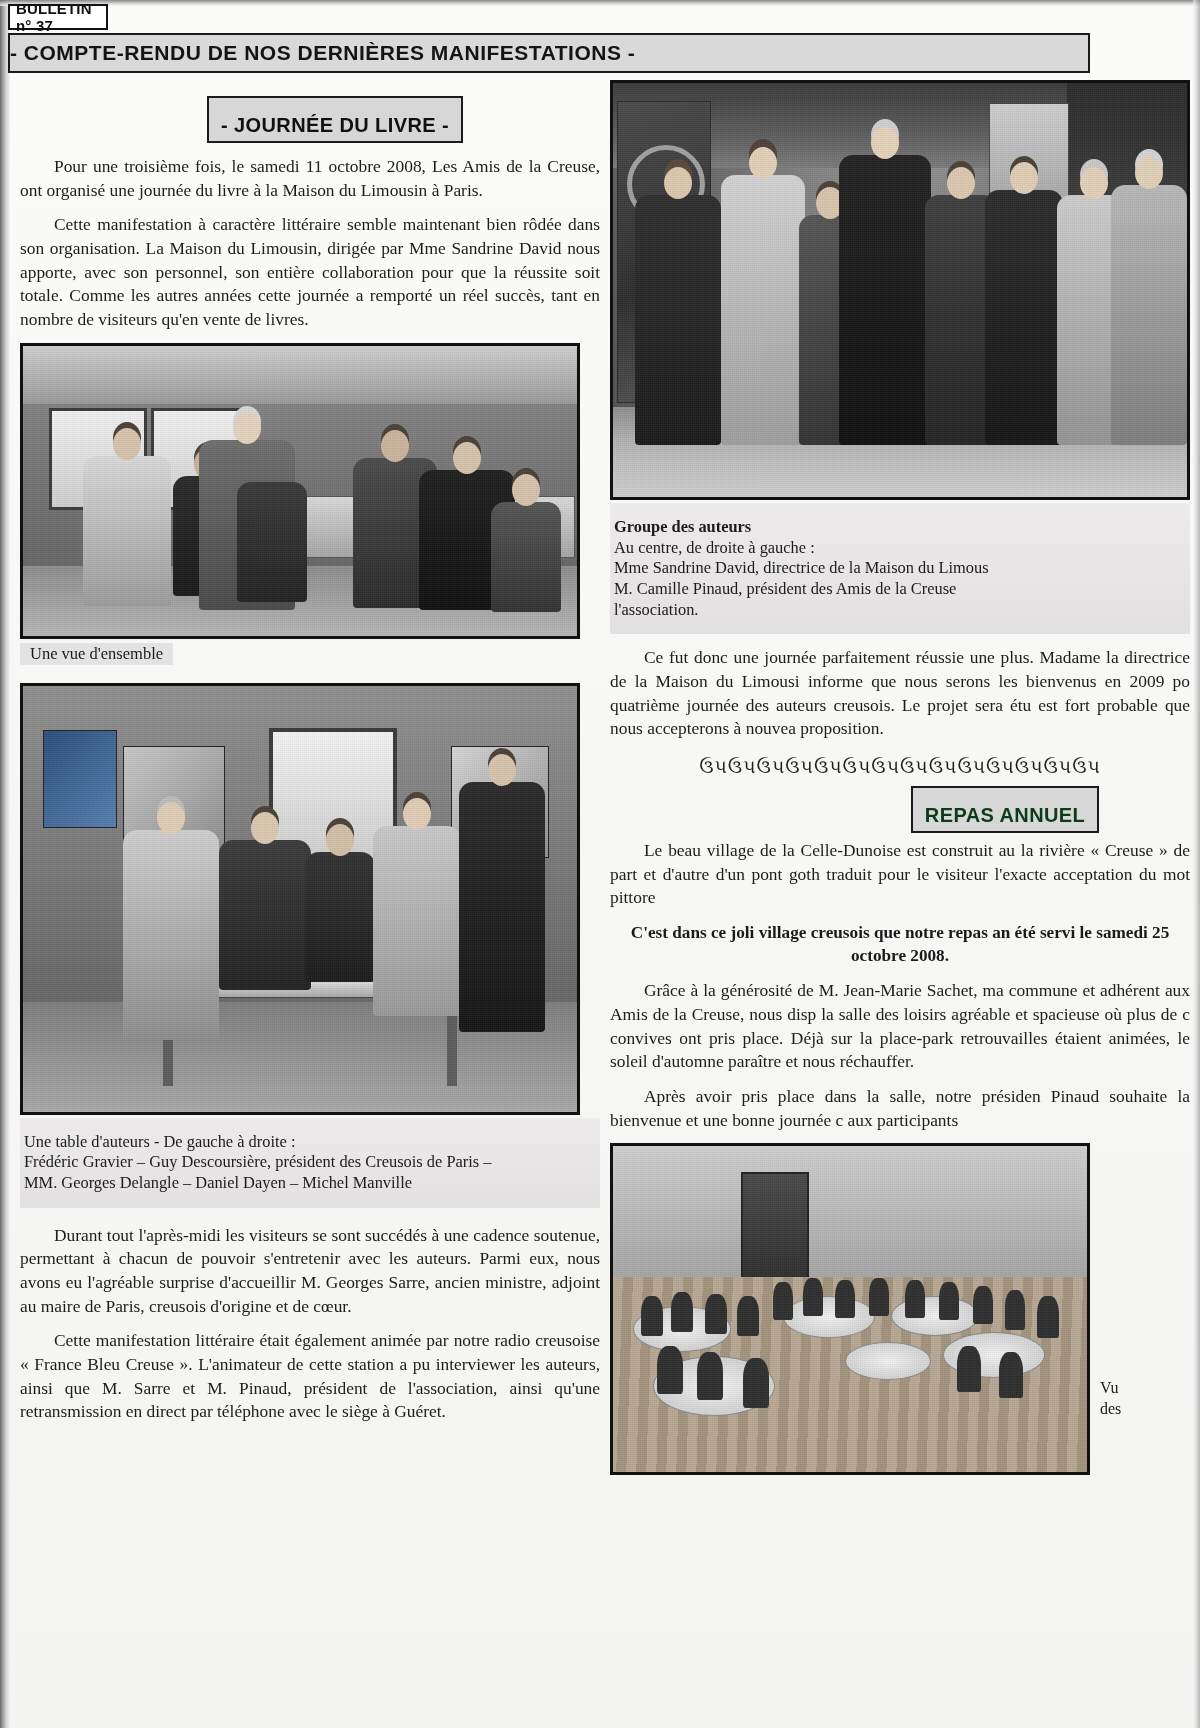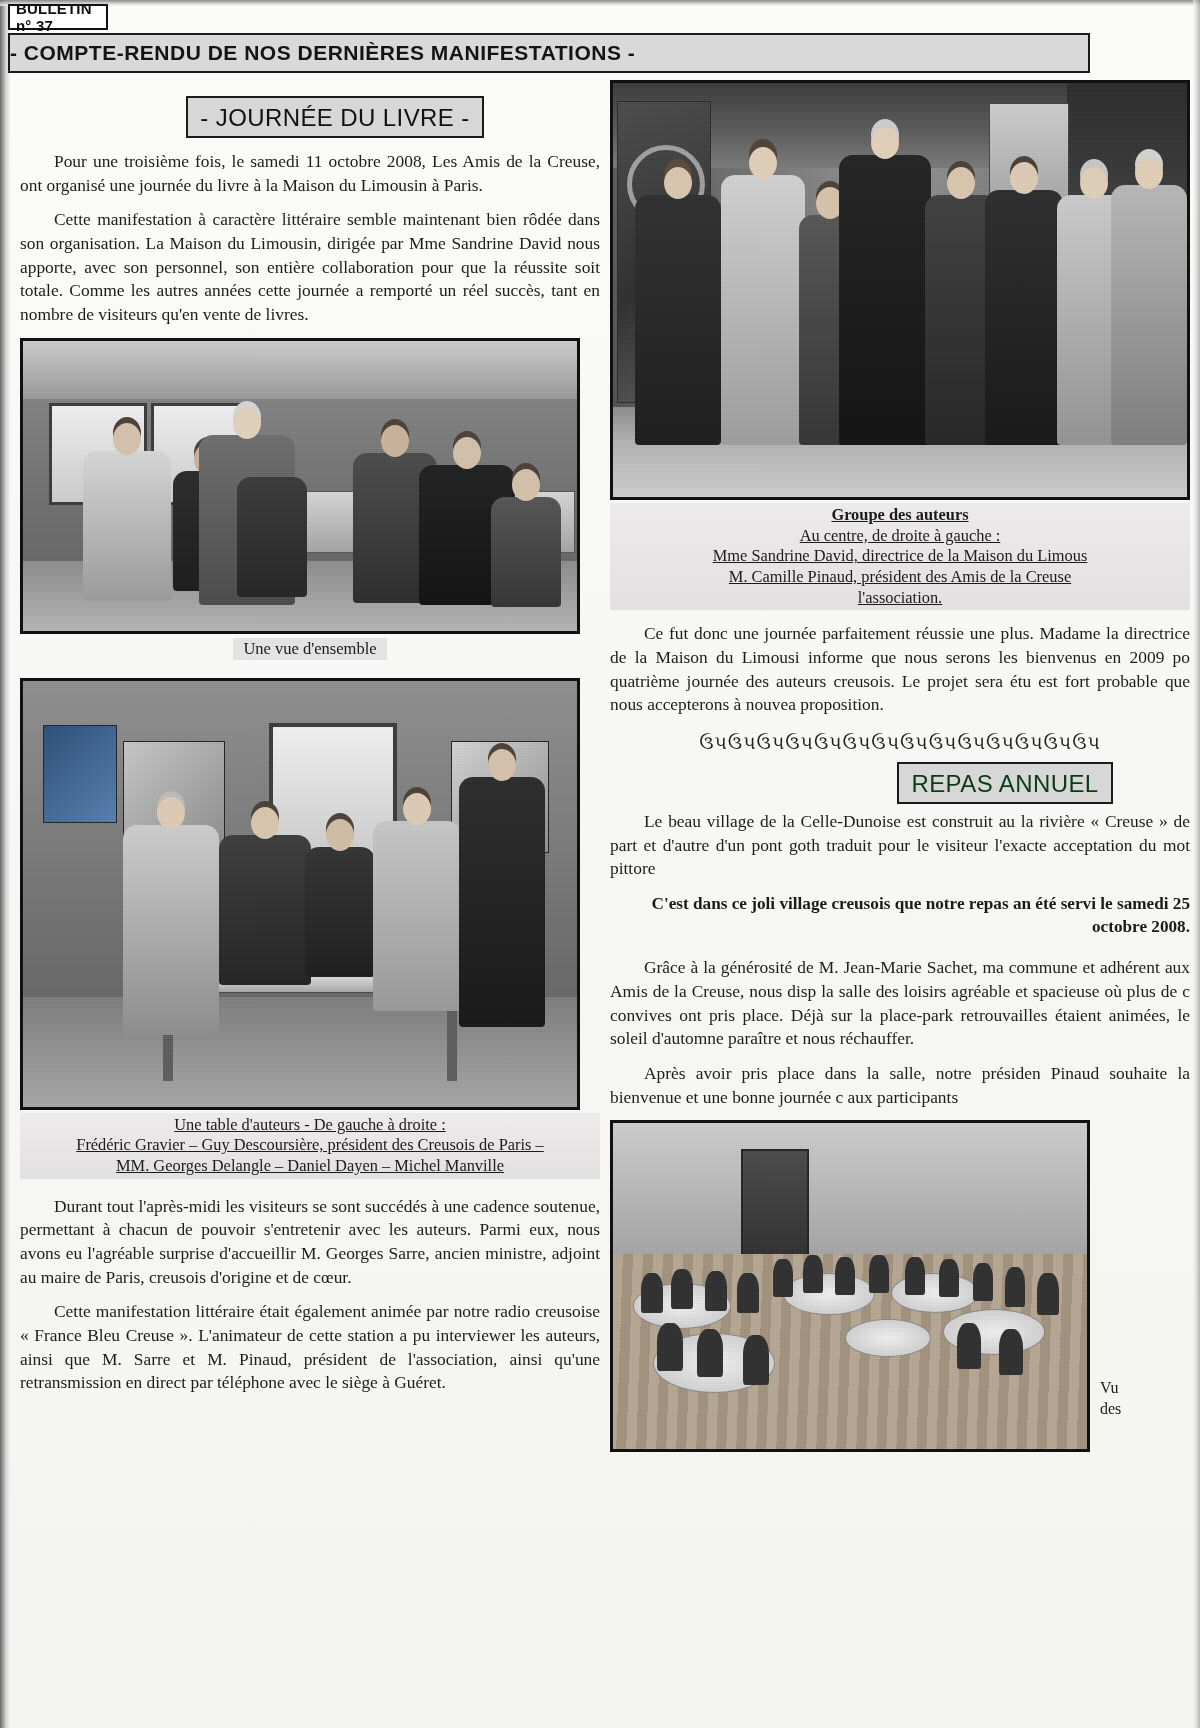--- a/index.html
+++ b/index.html
@@ -97,24 +97,24 @@
     left: 610px;
     top: 80px;
     width: 580px;
   }
 
   
   .section-title {
     display: inline-block;
     border: 2px solid #1b1b1b;
     background: #d7d7d7;
-    padding: 6px 12px 4px 12px;
+    padding: 16px 12px 4px 12px;
     font-family: "Liberation Sans", sans-serif;
-    font-weight: normal;
-    font-size: 24px;
+    font-weight: bold;
+    font-size: 20px;
     color: #111;
     letter-spacing: .4px;
   }
   .title-wrap-left {
     text-align: center;
     width: 430px;
     margin-left: 100px;
     margin-bottom: 12px;
   }
   .title-wrap-right {
@@ -128,25 +128,25 @@
   
   p.body {
     margin: 0 0 11px 0;
     font-size: 17.4px;
     line-height: 1.36;
     text-align: justify;
     text-indent: 34px;
     color: #1c1c1c;
   }
   p.center-bold {
-    margin: 4px 0 18px 0;
+    margin: 4px 0 12px 0;
     font-size: 17.2px;
     line-height: 1.34;
     font-weight: bold;
-    text-align: right;
+    text-align: center;
     text-indent: 0;
   }
 
   
   .photo {
     position: relative;
     border: 3px solid #111;
     box-sizing: border-box;
     overflow: hidden;
     background: #777;
@@ -291,37 +291,36 @@
     border:1px solid #8a8a8a;
   }
   .salle-person {
     position:absolute;
     background:#2f2f2f;
     border-radius:40% 40% 10% 10%;
   }
 
   
   .caption {
-    text-align: center;
+    text-align: left;
     font-size: 16.4px;
     line-height: 1.26;
     color: #1b1b1b;
     margin-top: 3px;
     background: linear-gradient(180deg,#eceaea,#e2e0e0);
-    padding: 2px 4px;
-    text-decoration: underline;
+    padding: 14px 4px;
   }
 
   .caption-vue {
     display:inline-block;
     background:#e3e3e3;
     padding:1px 10px;
     font-size:16.5px;
   }
-  .caption-center { text-align:center; margin-top:4px; }
+  .caption-center { margin-top:4px; }
 
   
   .ornament {
     text-align: center;
     font-size: 19px;
     letter-spacing: 1px;
     color: #1f1f1f;
     margin: 14px 0 8px 0;
     white-space: nowrap;
     overflow: hidden;

